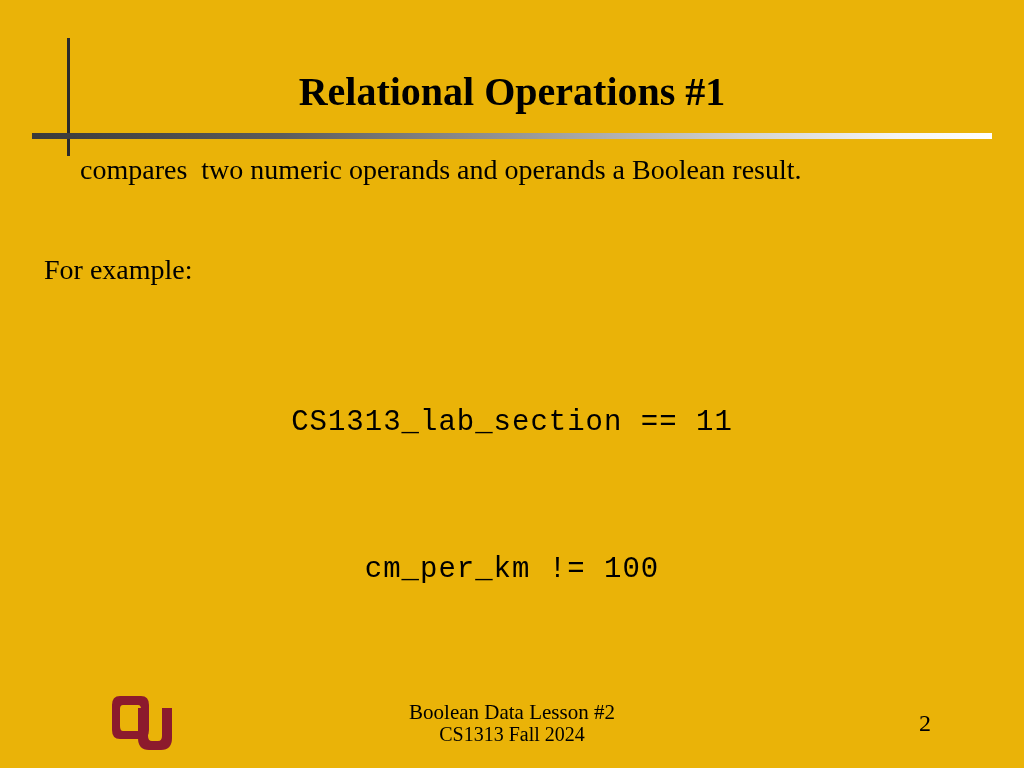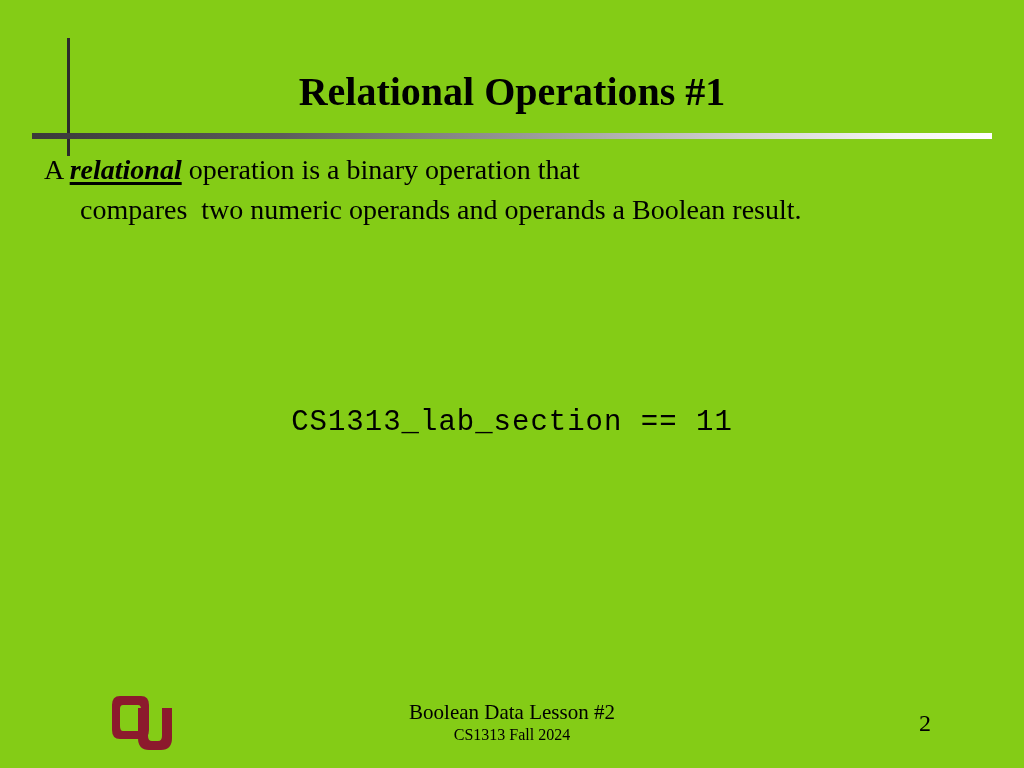--- a/index.html
+++ b/index.html
@@ -4,21 +4,21 @@
 <style>
   html, body {
     margin: 0;
     padding: 0;
     background: #ffffff;
   }
   #slide {
     position: relative;
     width: 1024px;
     height: 768px;
-    background: #84cc16;
+    background: #eab308;
     overflow: hidden;
     font-family: "Liberation Serif", "DejaVu Serif", serif;
     color: #000000;
   }
 
   
   .vrule {
     position: absolute;
     left: 67px;
     top: 38px;
@@ -103,21 +103,21 @@
     top: 700px;
     width: 1024px;
     text-align: center;
   }
   .footer-main {
     font-size: 21px;
     line-height: 25px;
     white-space: nowrap;
   }
   .footer-sub {
-    font-size: 16px;
+    font-size: 20px;
     line-height: 19px;
     white-space: nowrap;
   }
   .page-number {
     position: absolute;
     left: 900px;
     top: 709px;
     width: 50px;
     text-align: center;
     font-size: 24px;
@@ -137,27 +137,28 @@
 <body>
 
 <div id="slide">
 
   <div class="vrule"></div>
   <div class="hrule"></div>
 
   <div class="title">Relational Operations #1</div>
 
   <div class="body-block">
-    <div class="body-line1"><span>A </span><span class="kw">relational</span><span> operation is a binary operation that</span></div>
     <div class="body-line2">compares  two numeric operands and operands a Boolean result.</div>
   </div>
 
+  <div class="for-example">For example:</div>
 
   <div class="code-block">
     <span class="code-line">CS1313_lab_section == 11</span>
+    <span class="code-line">cm_per_km != 100</span>
     
     
     
   </div>
 
   <div class="ou-logo">
     <svg width="66" height="62" viewBox="0 0 66 62" xmlns="http://www.w3.org/2000/svg">
 
       <path d="M12 4 L33 4 Q41 4 41 13 L41 38 Q41 47 33 47 L12 47 Q4 47 4 38 L4 13 Q4 4 12 4 Z
                M15 13 Q12 13 12 17 L12 34 Q12 39 15 39 L30 39 Q33 39 33 34 L33 17 Q33 13 30 13 Z" fill="#8C1A2D" fill-rule="evenodd"></path>

